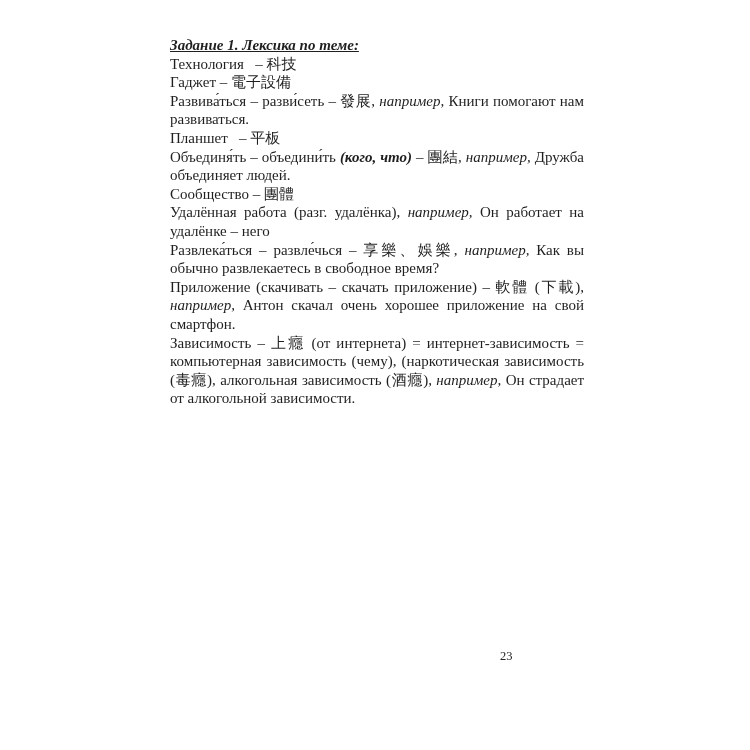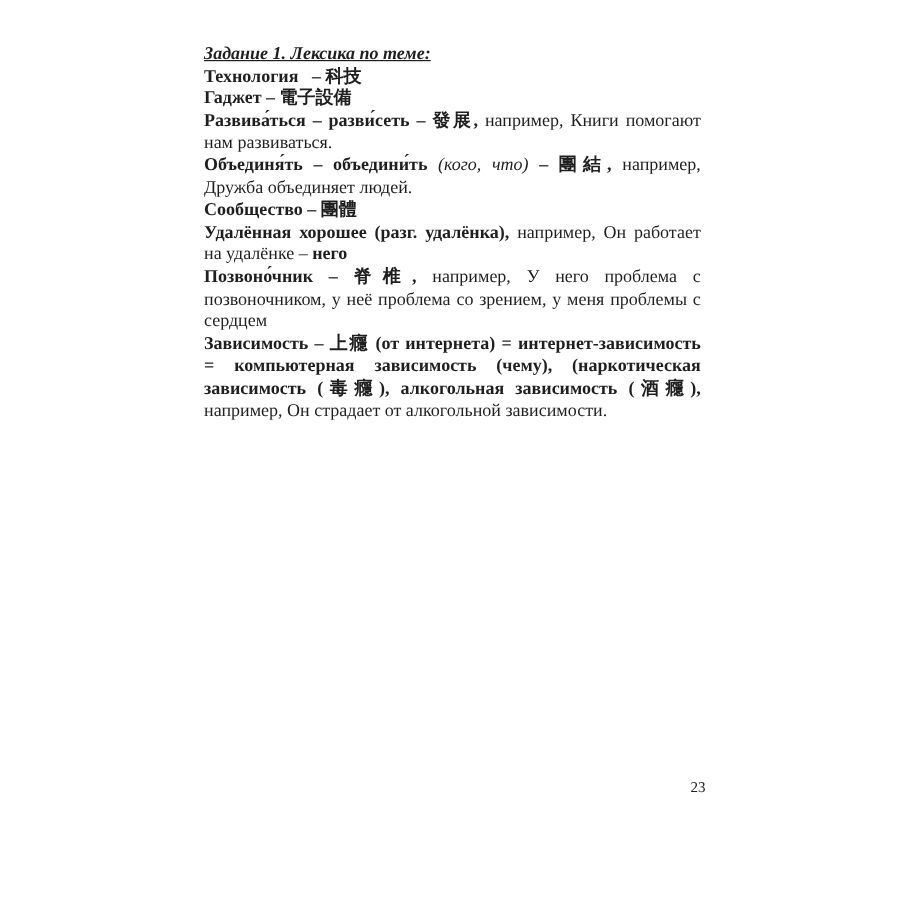--- a/index.html
+++ b/index.html
@@ -29,45 +29,47 @@
     text-align: justify;
   }
   p.title {
     text-align: left;
   }
   p.title span {
     font-weight: bold;
     font-style: italic;
     text-decoration: underline;
   }
-  .b  { font-weight: bold; }
-  .i  { }
-  .bi { font-weight: normal; font-style: italic; }
+  .b  { font-weight: normal; }
+  .i  { font-style: italic; }
+  .bi { font-weight: bold; font-style: italic; }
   .r  { font-weight: normal; font-style: normal; }
   .page-number {
     position: absolute;
     top: 649px;
     left: 500px;
     width: 88px;
-    text-align: right;
+    text-align: left;
     font-size: 12.5px;
     color: #222222;
   }
 </style>
 </head>
 <body>
 
 <div class="page">
   <div class="content">
     <p class="title"><span>Задание 1. Лексика по теме: </span></p>
     <div>
         <p><span class="b">Технология&nbsp;&nbsp; – 科技</span></p>
         <p><span class="b">Гаджет – 電子設備</span></p>
         <p><span class="b">Развива́ться – разви́сеть – 發展, </span><span class="i">например,</span><span class="r"> Книги помогают нам развиваться.</span></p>
+        <p><span class="b">Планшет&nbsp;&nbsp; – 平板</span></p>
         <p><span class="b">Объединя́ть – объедини́ть </span><span class="bi">(кого, что)</span><span class="b"> – 團結, </span><span class="i">например,</span><span class="r"> Дружба объединяет людей.</span></p>
         <p><span class="b">Сообщество – 團體</span></p>
-        <p><span class="b">Удалённая хорошее (разг. удалёнка), </span><span class="i">например,</span><span class="r"> Он работает на удалёнке – </span><span class="b">него</span></p>
-        <p><span class="b">Позвоно́чник – 脊椎, </span><span class="i">например,</span><span class="r"> У него проблема с позвоночником, у неё проблема со зрением, у меня проблемы с сердцем</span></p>
+        <p><span class="b">Удалённая работа (разг. удалёнка), </span><span class="i">например,</span><span class="r"> Он работает на удалёнке – </span><span class="b">него</span></p>
+        <p><span class="b">Развлека́ться – развле́чься – 享樂、娛樂, </span><span class="i">например,</span><span class="r"> Как вы обычно развлекаетесь в свободное время?</span></p>
+        <p><span class="b">Приложение (скачивать – скачать приложение) – 軟體 (下載), </span><span class="i">например,</span><span class="r"> Антон скачал очень хорошее приложение на свой смартфон.</span></p>
         <p><span class="b">Зависимость – 上癮 (от интернета) = интернет-зависимость = компьютерная зависимость (чему), (наркотическая зависимость (毒癮), алкогольная зависимость (酒癮), </span><span class="i">например,</span><span class="r"> Он страдает от алкогольной зависимости.</span></p>
       </div>
   </div>
   <div class="page-number">23</div>
 </div>
 
 </body></html>

